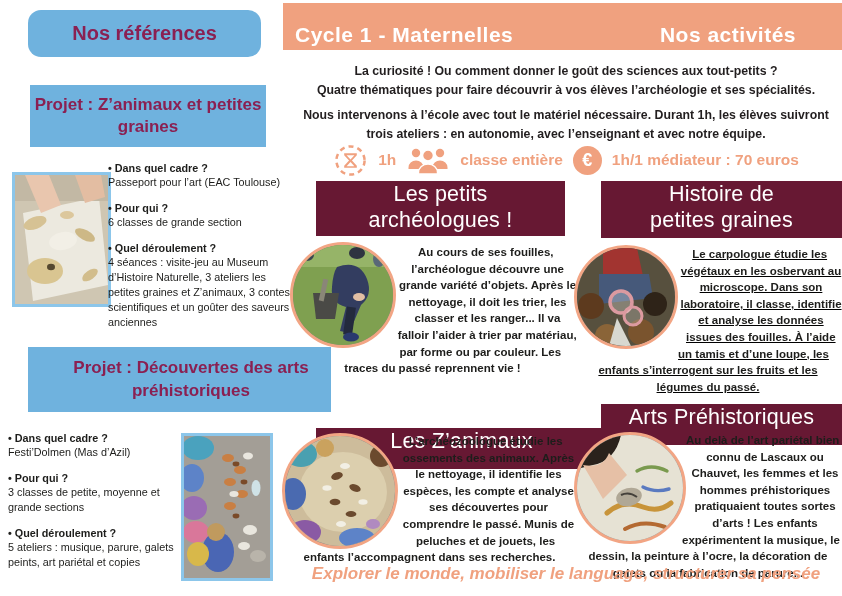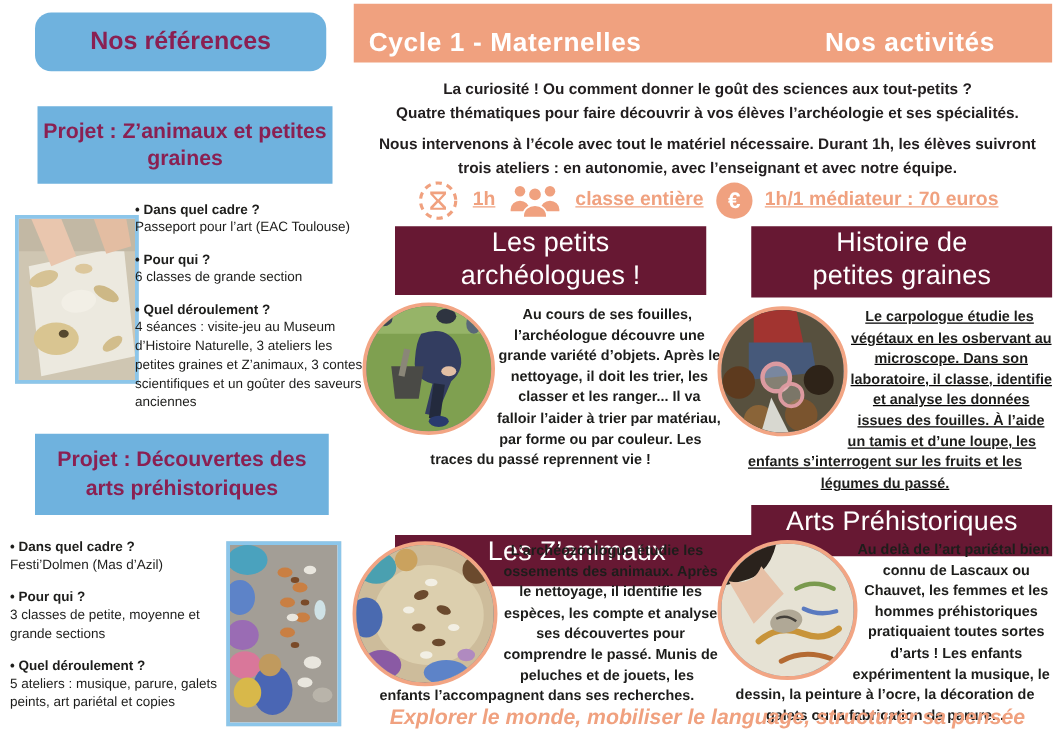--- a/index.html
+++ b/index.html
@@ -24,31 +24,31 @@
   .intro {
     position:absolute; left:290px; width:552px; text-align:center;
     color:#221e1f; font-weight:bold; font-size:12.3px; line-height:19px;
   }
   .intro-1 { top:62px; }
   .intro-2 { top:106px; }
   
   .meta-row {
     position:absolute; left:296px; top:141px; width:540px; height:38px;
     display:flex; align-items:center; justify-content:center; gap:10px;
-    color:#F0A17F; font-weight:bold; font-size:15.5px;text-decoration:underline;
+    color:#F0A17F; font-weight:bold; font-size:15.5px;
   }
   .meta-label { white-space:nowrap; }
   .euro-badge {
     width:29px; height:29px; border-radius:50%; background:#F0A17F;
     display:flex; align-items:center; justify-content:center;
     color:#ffffff; font-size:18px; font-weight:bold; flex:0 0 auto;
   }
   
   .box-project1 { left:30px; top:85px;  width:236px; height:62px; font-size:17px; line-height:1.3; }
-  .box-project2 { left:28px; top:347px; width:235px; height:65px; font-size:17px; line-height:1.3; }
+  .box-project2 { left:28px; top:347px; width:280px; height:65px; font-size:17px; line-height:1.3;padding-left:23px; }
   .photo-frame {
     position:absolute; border:3px solid #8CC6EA; overflow:hidden; background:#ddd;
   }
   .photo-1 { left:12px;  top:172px; width:93px; height:129px; }
   .photo-2 { left:181px; top:433px; width:86px; height:142px; }
   .photo-frame svg { display:block; width:100%; height:100%; }
   .refs { position:absolute; color:#1d1d1b; }
   .refs-1 { left:108px; top:161px; width:186px; }
   .refs-2 { left:8px;   top:431px; width:176px; }
   .ref-item { margin-bottom:11px; }

